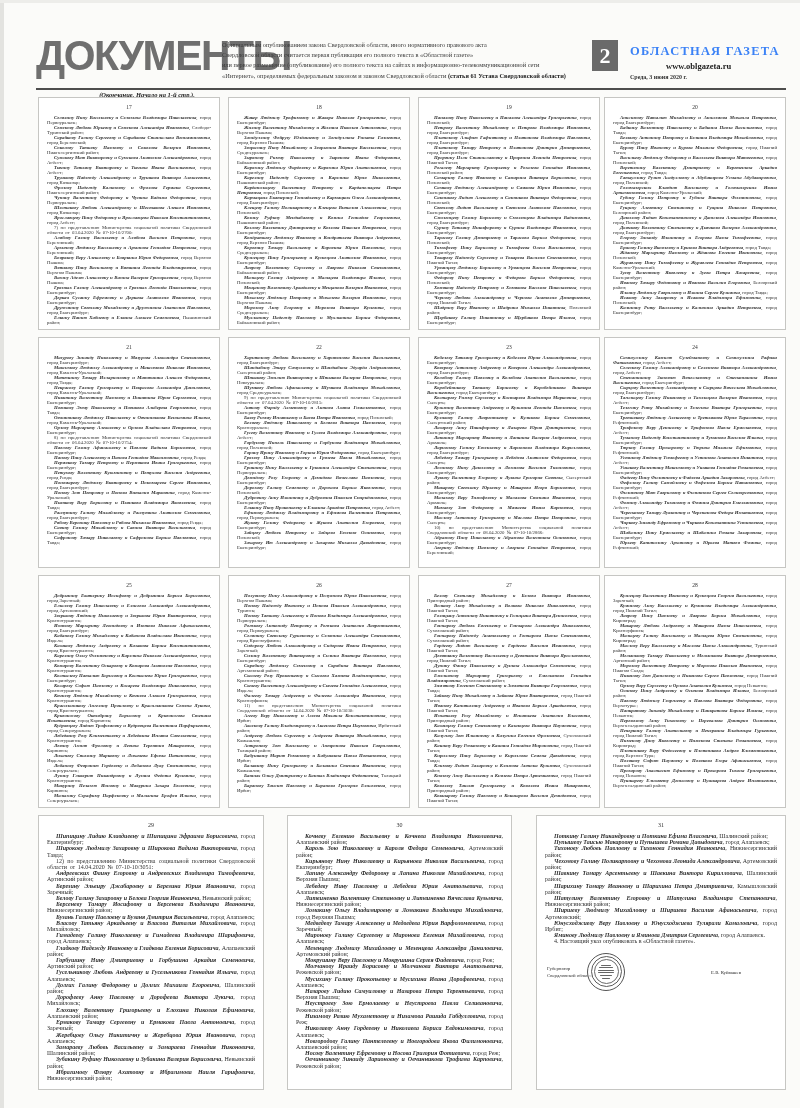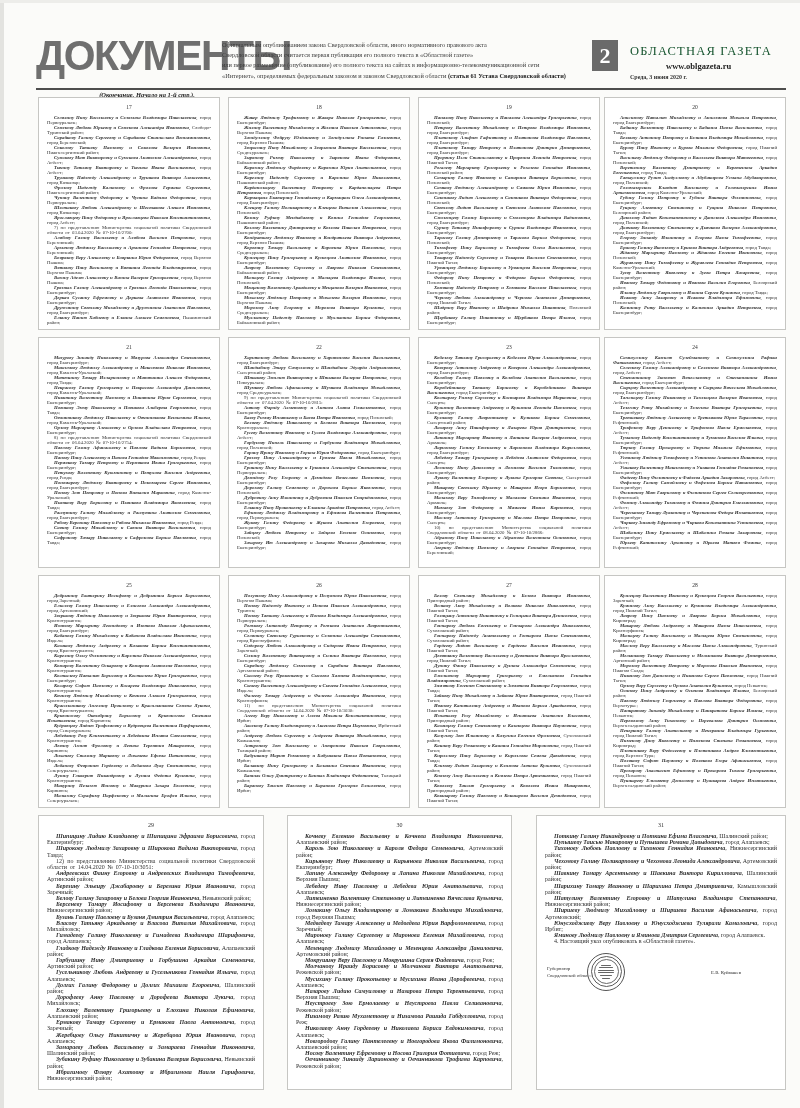--- a/index.html
+++ b/index.html
@@ -12,21 +12,21 @@
   
   .masthead{position:absolute;left:0;top:0;width:800px;height:116px;}
   .doc-title{position:absolute;left:36px;top:34px;margin:0;font-family:"Liberation Sans","DejaVu Sans",sans-serif;
              font-weight:bold;font-size:43px;line-height:1;color:#6f6f6f;letter-spacing:-1.5px;
              transform:scaleX(.95);transform-origin:left;}
   .pub-note{position:absolute;left:222px;top:40px;width:372px;font-size:6.3px;line-height:1.62;color:#3a3a3a;}
   .pub-note .tail{font-weight:bold;color:#222;}
   .page-badge{position:absolute;left:592px;top:40px;width:26px;height:31px;background:#6a6a6a;
               display:flex;align-items:center;justify-content:center;color:#fff;
               font-size:22px;font-weight:bold;}
-  .paper-name{position:absolute;left:630px;top:44px;font-size:12.5px;font-weight:normal;letter-spacing:1.2px;color:#14532d;}
+  .paper-name{position:absolute;left:630px;top:44px;font-size:12.5px;font-weight:bold;letter-spacing:1.2px;color:#3b82f6;}
   .paper-site{position:absolute;left:630px;top:61px;font-size:8.5px;font-weight:bold;color:#222;margin-left:36px;}
   .paper-date{position:absolute;left:630px;top:74px;font-size:6px;font-weight:bold;color:#333;}
   .mast-rule{position:absolute;left:36px;top:88px;width:750px;height:2px;background:#4d4d4d;}
   .cont-note{position:absolute;left:52px;top:91px;width:190px;text-align:center;
              font-size:6.5px;font-weight:bold;font-style:italic;color:#222;}
 
   
   .box{position:absolute;background:#fff;border:1px solid #c6c6c3;box-sizing:border-box;
        padding:5px 8px 4px;overflow:hidden;}
   .box-num{font-size:5.5px;text-align:center;margin:1px 0 5px;color:#333;}

